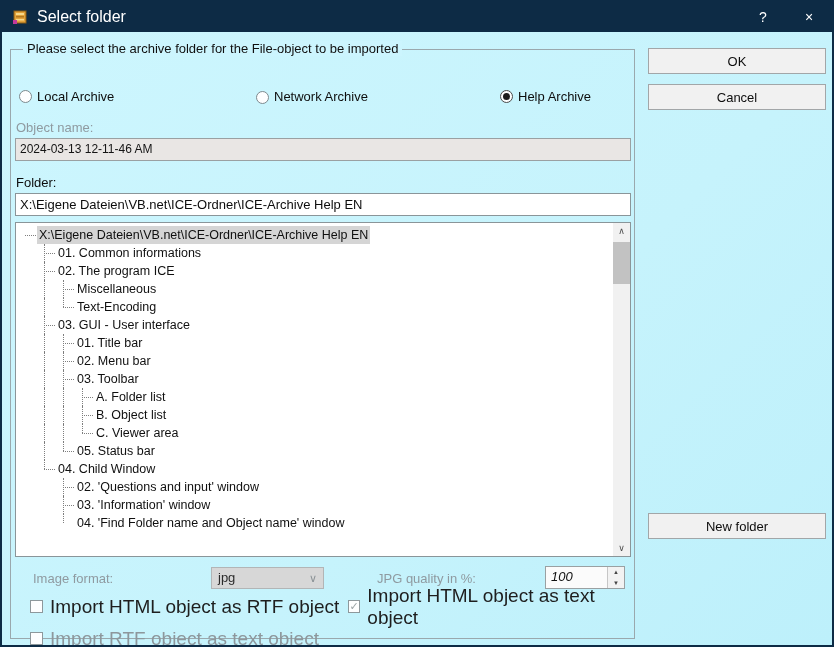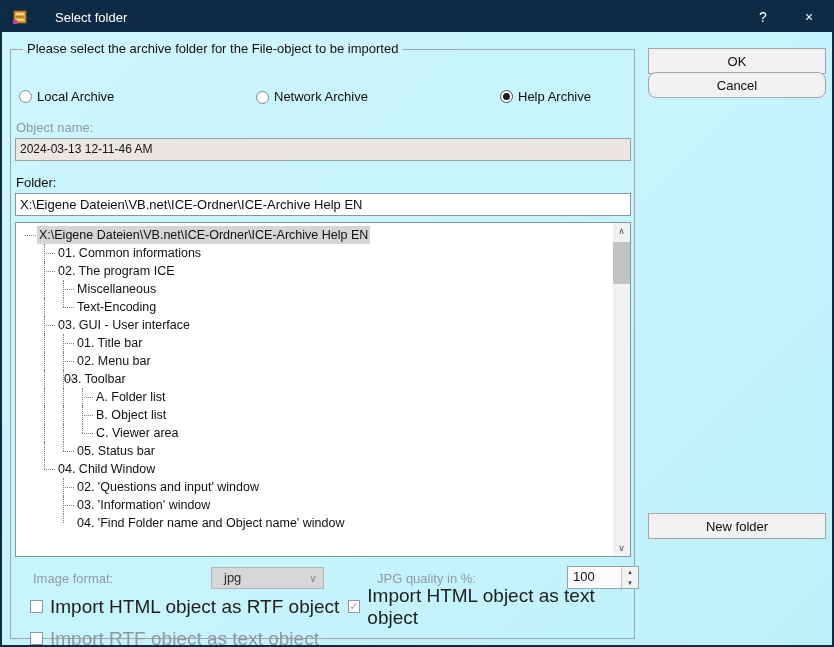--- a/index.html
+++ b/index.html
@@ -7,21 +7,21 @@
   .window {
     position:relative; width:834px; height:647px;
     background:linear-gradient(135deg,#cdf6fe 0%, #c6f3fc 60%, #bdf0fb 100%);
     border:2px solid #0d2b45; overflow:hidden;
   }
   .titlebar {
     position:absolute; top:0; left:0; right:0; height:30px;
     background:#0d2b45; display:flex; align-items:center;
   }
   .app-icon { width:16px; height:16px; margin-left:10px; display:inline-block; }
-  .title { color:#ffffff; font-size:13px; margin-left:27px; flex:1; }
+  .title { color:#ffffff; font-size:16px; margin-left:9px; flex:1; }
   .tb-btn {
     width:46px; height:30px; color:#ffffff; font-size:14px;
     display:flex; align-items:center; justify-content:center; cursor:default;
   }
   .client { position:absolute; top:30px; left:0; right:0; bottom:0; }
 
   .groupbox {
     position:absolute; left:8px; top:17px; width:625px; height:590px;
     border:1px solid #9aa8ad;
   }
@@ -67,27 +67,27 @@
   .vline { position:absolute; width:1px; border-left:1px dotted #7e7e7e; }
   .hstub { position:absolute; height:1px; border-top:1px dotted #7e7e7e; top:9px; width:11px; }
 
   .scrollbar { position:absolute; right:0; top:0; bottom:0; width:17px; background:#f1f1f1; }
   .sb-arrow { position:absolute; left:0; width:17px; height:16px; display:flex; align-items:center; justify-content:center; font-size:9px; color:#4d4d4d; }
   .sb-thumb { position:absolute; left:0; width:17px; background:#c2c2c2; }
 
   .dropdown {
     position:absolute; left:200px; top:517px; width:113px; height:22px;
     background:#d7d7d7; border:1px solid #b2b5b6; font-size:13px; color:#2c2c2c;
-    line-height:20px; padding-left:12px;
+    line-height:20px; padding-left:6px;
   }
   .dd-chevron { position:absolute; right:6px; top:0; color:#8b9296; font-size:11px; }
 
   .spinner {
-    position:absolute; left:556px; top:516px; width:72px; height:23px;
-    background:#fbfbfb; border:1px solid #9aa0a2; font-size:13px; color:#111;
+    position:absolute; left:534px; top:516px; width:80px; height:23px;
+    background:#fbfbfb; border:1px solid #9aa0a2; font-size:13px; color:#111;font-style:italic;
   }
   .spin-val { position:absolute; left:5px; top:2px; }
   .spin-btns { position:absolute; right:0; top:0; bottom:0; width:17px; border-left:1px solid #c6c6c6; }
   .spin-btn { height:50%; display:flex; align-items:center; justify-content:center; font-size:6px; color:#444; background:#f2f2f2; }
 
   .checkbox-opt { position:absolute; display:flex; align-items:center; height:15px; }
   .cb-box {
     width:13px; height:13px; background:#fdfeff; border:1px solid #8d989c;
     display:flex; align-items:center; justify-content:center;
     font-size:11px; color:#9aa3a5; line-height:13px;
@@ -190,21 +190,21 @@
             <div class="tree-row">
               <div class="vline" style="left: 28px; top: 0px; height: 18px;"></div>
               <div class="vline" style="left: 47px; top: 0px; height: 18px;"></div>
               <div class="hstub" style="left: 47px;"></div>
               <span class="tree-text" style="left: 59px;">02. Menu bar</span>
             </div>
             <div class="tree-row">
               <div class="vline" style="left: 28px; top: 0px; height: 18px;"></div>
               <div class="vline" style="left: 47px; top: 0px; height: 18px;"></div>
               <div class="hstub" style="left: 47px;"></div>
-              <span class="tree-text" style="left: 46px; text-align: center;">03. Toolbar</span>
+              <span class="tree-text" style="left: 59px; text-align: center;">03. Toolbar</span>
             </div>
             <div class="tree-row">
               <div class="vline" style="left: 28px; top: 0px; height: 18px;"></div>
               <div class="vline" style="left: 47px; top: 0px; height: 18px;"></div>
               <div class="vline" style="left: 66px; top: 0px; height: 18px;"></div>
               <div class="hstub" style="left: 66px;"></div>
               <span class="tree-text" style="left: 78px;">A. Folder list</span>
             </div>
             <div class="tree-row">
               <div class="vline" style="left: 28px; top: 0px; height: 18px;"></div>
@@ -278,16 +278,16 @@
             <span class="cb-label">Import HTML object as text object</span>
           </div>
           <div class="checkbox-opt" style="left: 19px; top: 581px;">
             <span class="cb-box"></span>
             <span class="cb-label gray">Import RTF object as text object</span>
           </div>
         </div>
     </div>
 
     <button class="btn" style="top:16px;">OK</button>
-    <button class="btn" style="top:40px;border-radius:8px;">Cancel</button>
+    <button class="btn" style="top:52px;">Cancel</button>
     <button class="btn" style="top:481px;">New folder</button>
   </div>
 </div>
 
 </body></html>

